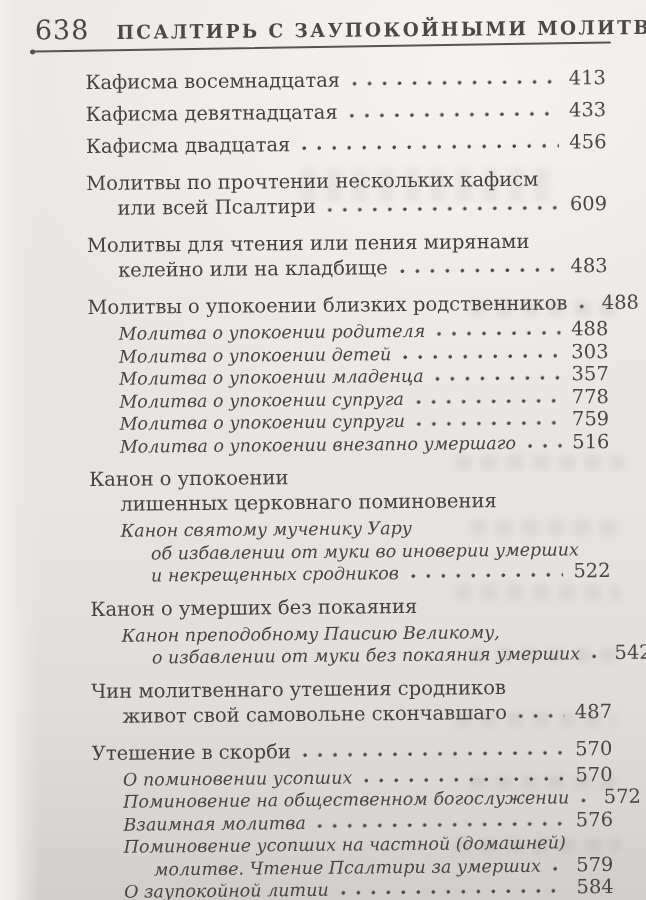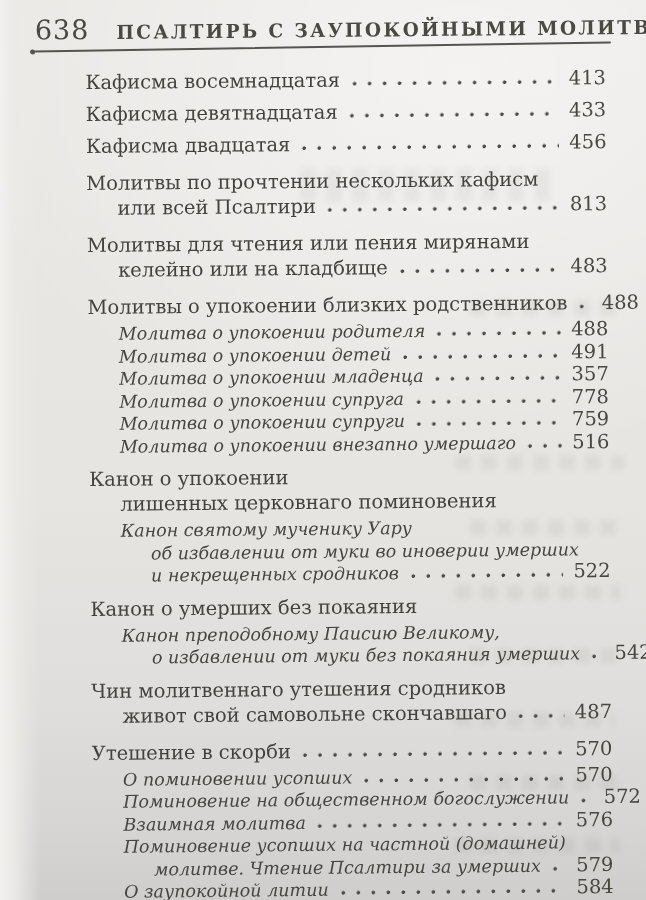--- a/index.html
+++ b/index.html
@@ -103,21 +103,21 @@
           <span class="t">Кафисма двадцатая</span>
           <span class="leader"></span>
           <span class="num">456</span>
         </div>
         <div class="row main ind0 gap">
           <span class="t">Молитвы по прочтении нескольких кафисм</span>
         </div>
         <div class="row main ind1 cont">
           <span class="t">или всей Псалтири</span>
           <span class="leader"></span>
-          <span class="num">813</span>
+          <span class="num">609</span>
         </div>
         <div class="row main ind0 gap">
           <span class="t">Молитвы для чтения или пения мирянами</span>
         </div>
         <div class="row main ind1 cont">
           <span class="t">келейно или на кладбище</span>
           <span class="leader"></span>
           <span class="num">483</span>
         </div>
         <div class="row main ind0 gap">
@@ -126,21 +126,21 @@
           <span class="num">488</span>
         </div>
         <div class="row sub ind1">
           <span class="t">Молитва о упокоении родителя</span>
           <span class="leader"></span>
           <span class="num">488</span>
         </div>
         <div class="row sub ind1">
           <span class="t">Молитва о упокоении детей</span>
           <span class="leader"></span>
-          <span class="num">491</span>
+          <span class="num">303</span>
         </div>
         <div class="row sub ind1">
           <span class="t">Молитва о упокоении младенца</span>
           <span class="leader"></span>
           <span class="num">357</span>
         </div>
         <div class="row sub ind1">
           <span class="t">Молитва о упокоении супруга</span>
           <span class="leader"></span>
           <span class="num">778</span>

